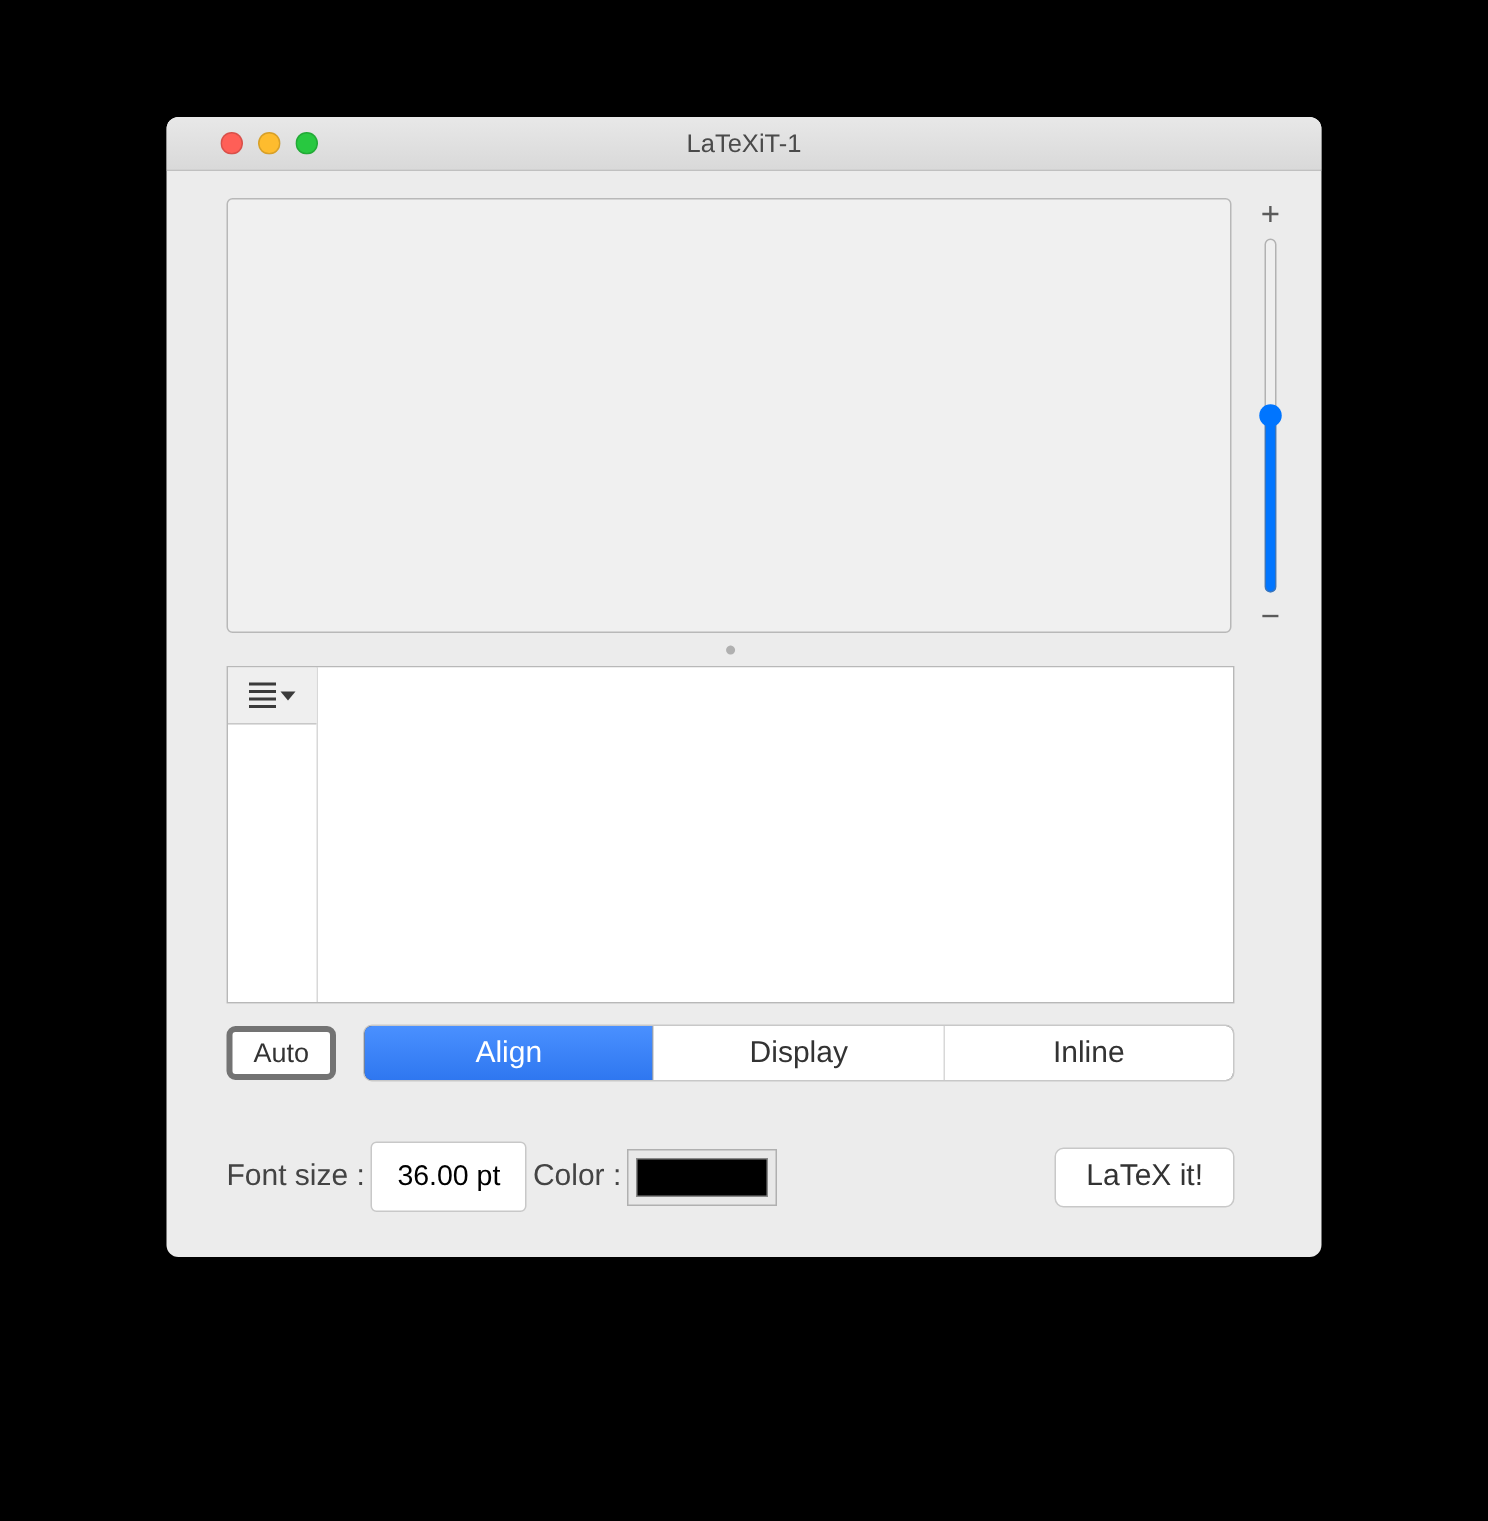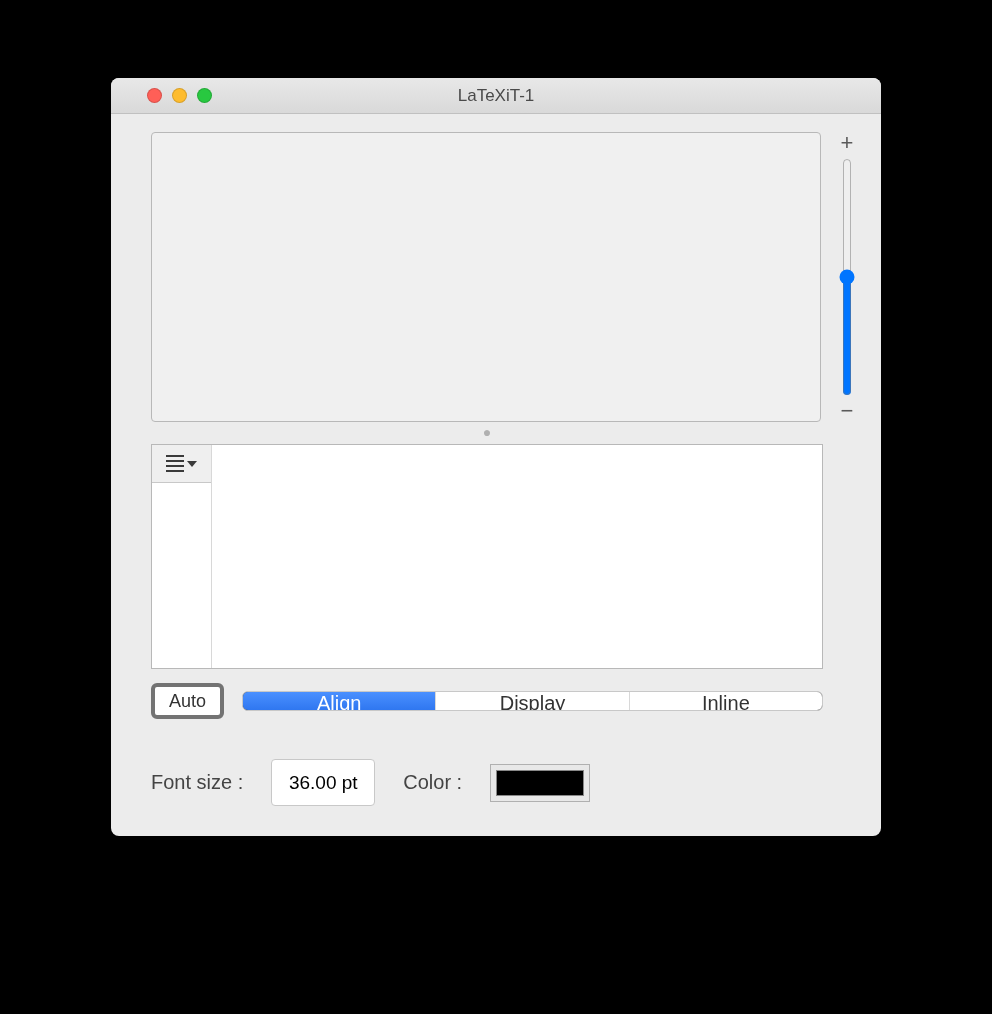--- a/index.html
+++ b/index.html
@@ -158,42 +158,42 @@
       font-size: 18px;
       color: #333;
     }
     .seg {
       flex: 1;
       display: flex;
       border: 1px solid #c8c8c8;
       border-radius: 6px;
       overflow: hidden;
       background: #404040;
-      height: 20px;
+      height: 38px;
     }
     .seg-btn {
       flex: 1;
       border: none;
       background: #fff;
       font-size: 20px;
       color: #333;
       border-right: 1px solid #d8d8d8;
     }
     .seg-btn:last-child { border-right: none; }
     .seg-btn.active {
       background: #3b82f6;
       background: linear-gradient(#4a90ff, #2f77f0);
       color: #fff;
     }
     .bottom-row {
       display: flex;
       align-items: center;
       margin-top: 40px;
       margin-right: 40px;
-      gap: 28px;
+      gap: 4px;
     }
     .lbl { font-size: 20px; color: #444; }
     .font-input {
       width: 104px;
       height: 47px;
       border: 1px solid #c8c8c8;
       border-radius: 4px;
       background: #fff;
       font-size: 19px;
       text-align: center;
@@ -274,16 +274,17 @@
     </div>
 
     <div class="bottom-row">
       <span class="lbl">Font size :</span>
       <input class="font-input" value="36.00 pt" style="">
       <span class="lbl">Color :</span>
       <div class="color-well">
         <div class="color-swatch" style="background:#000000"></div>
       </div>
       <div class="spacer"></div>
+      <button class="latex-btn">LaTeX it!</button>
     </div>
 
   </div>
 </div>
 
 </body></html>

